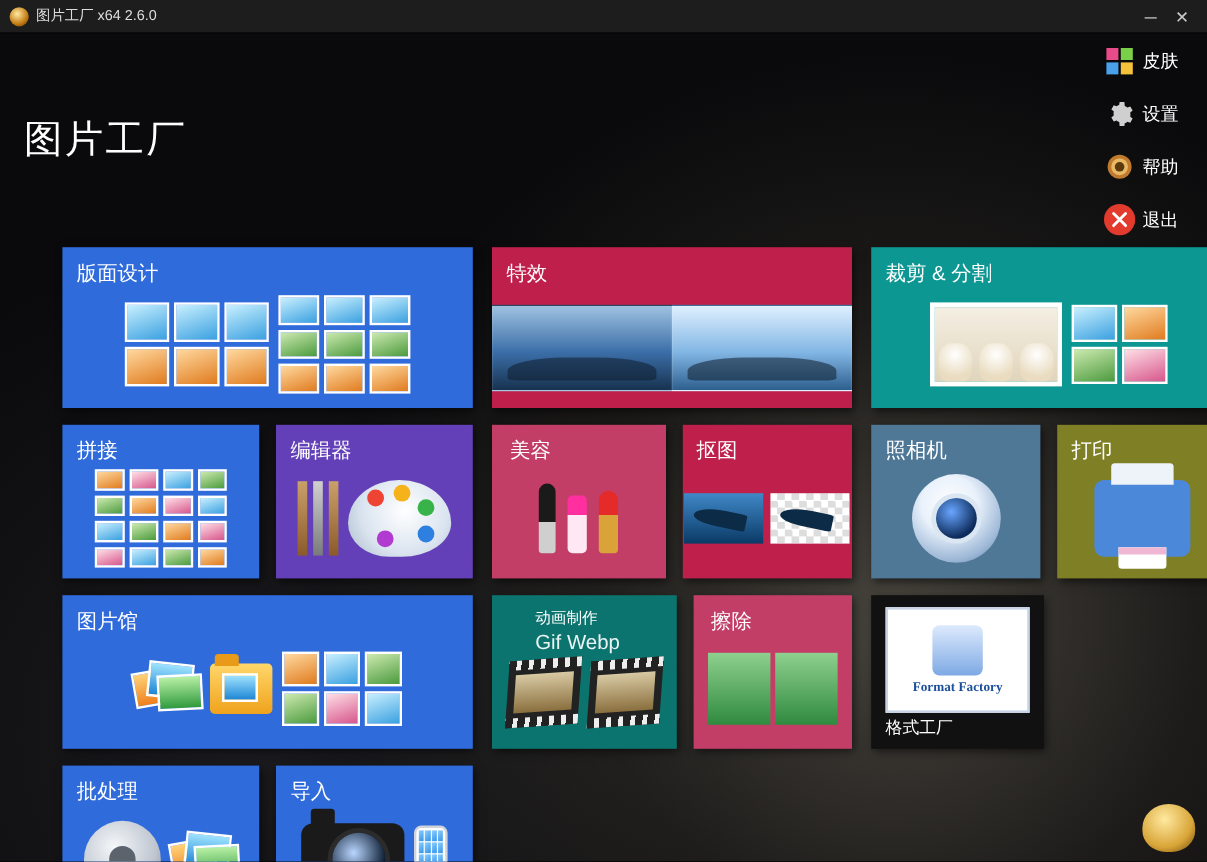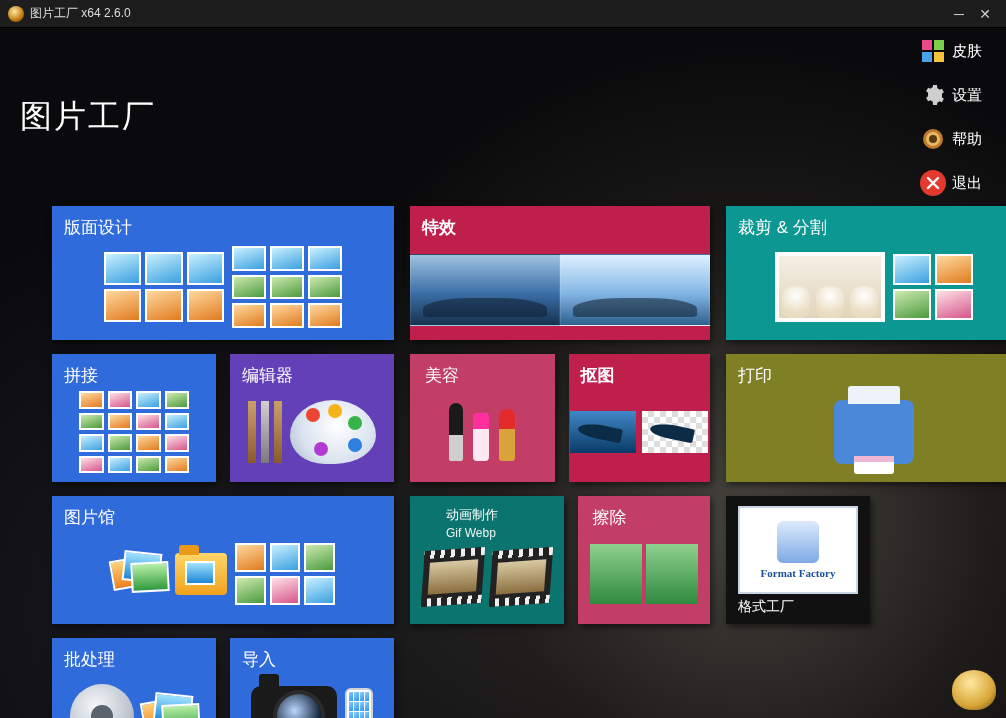--- a/index.html
+++ b/index.html
@@ -68,21 +68,21 @@
 .c3 { left: 690px; width: 296px; }
 
 .tile {
   position: relative;
   margin-bottom: 14px;
   padding: 10px 12px;
   background: #3a6fcd;
   box-shadow: 2px 3px 7px rgba(0,0,0,0.55);
 }
 .tile .label { font-size: 17px; }
-.tile .sub   { font-size: 12px; opacity:0.92; margin-top:2px; }
+.tile .sub   { font-size: 17px; opacity:0.92; margin-top:2px; }
 .row2 { display:flex; gap:14px; }
 .row2 .tile { flex:1; }
 
 
 .h-big   { height: 134px; }
 .h-med   { height: 128px; }
 
 
 .tbody { position:absolute; left:12px; right:12px; bottom:10px; top:38px; display:flex; gap:8px; align-items:center; justify-content:center; }
 .tbody.full { left:0; right:0; bottom:0; top:34px; }
@@ -187,21 +187,21 @@
 
 
 .mascot{position:absolute;right:10px;bottom:8px;width:44px;height:40px;border-radius:50% 50% 45% 45%;background:radial-gradient(circle at 42% 32%,#ffe9a0,#d8a538 62%,#6b4408);}
 
 
 .caption { font-size:14px; margin-top:4px; }
 
 
 .bg-blue   { background:#2f6bdb; }
 .bg-purple { background:#6340b8; }
-.bg-crimson{ background:#bf1f4b;font-weight:bold; }
+.bg-crimson{ background:#bf1f4b; }
 .bg-rose   { background:#c23e67;padding-left:15px; }
 .bg-teal   { background:#0d9793; }
 .bg-steel  { background:#4f7796; }
 .bg-olive  { background:#7f7f26; }
 .bg-black  { background:#111;font-family:Liberation Serif, serif; }
 .bg-orange { background:#c4572b; }
 .bg-tealD  { background:#0b746e;padding-left:36px; }
 </style>
 </head>
 <body>
@@ -460,20 +460,28 @@
         <div class="grid g2x2" style="width:80px;height:66px;">
             <div class="cell p"></div>
             <div class="cell o"></div>
             <div class="cell g"></div>
             <div class="cell k"></div>
           </div>
       </div>
     </div>
 
     <div class="row2">
+      <div class="tile bg-steel h-med">
+        <div class="label">照相机</div>
+        <div class="tbody">
+            <div class="webcam">
+              <div class="lens"></div>
+            </div>
+          </div>
+      </div>
       <div class="tile bg-olive h-med">
         <div class="label">打印</div>
         <div class="tbody">
             <div class="printer"></div>
           </div>
       </div>
     </div>
 
     <div class="row2">
       <div class="tile bg-black h-med" style="flex:0 0 140px">

